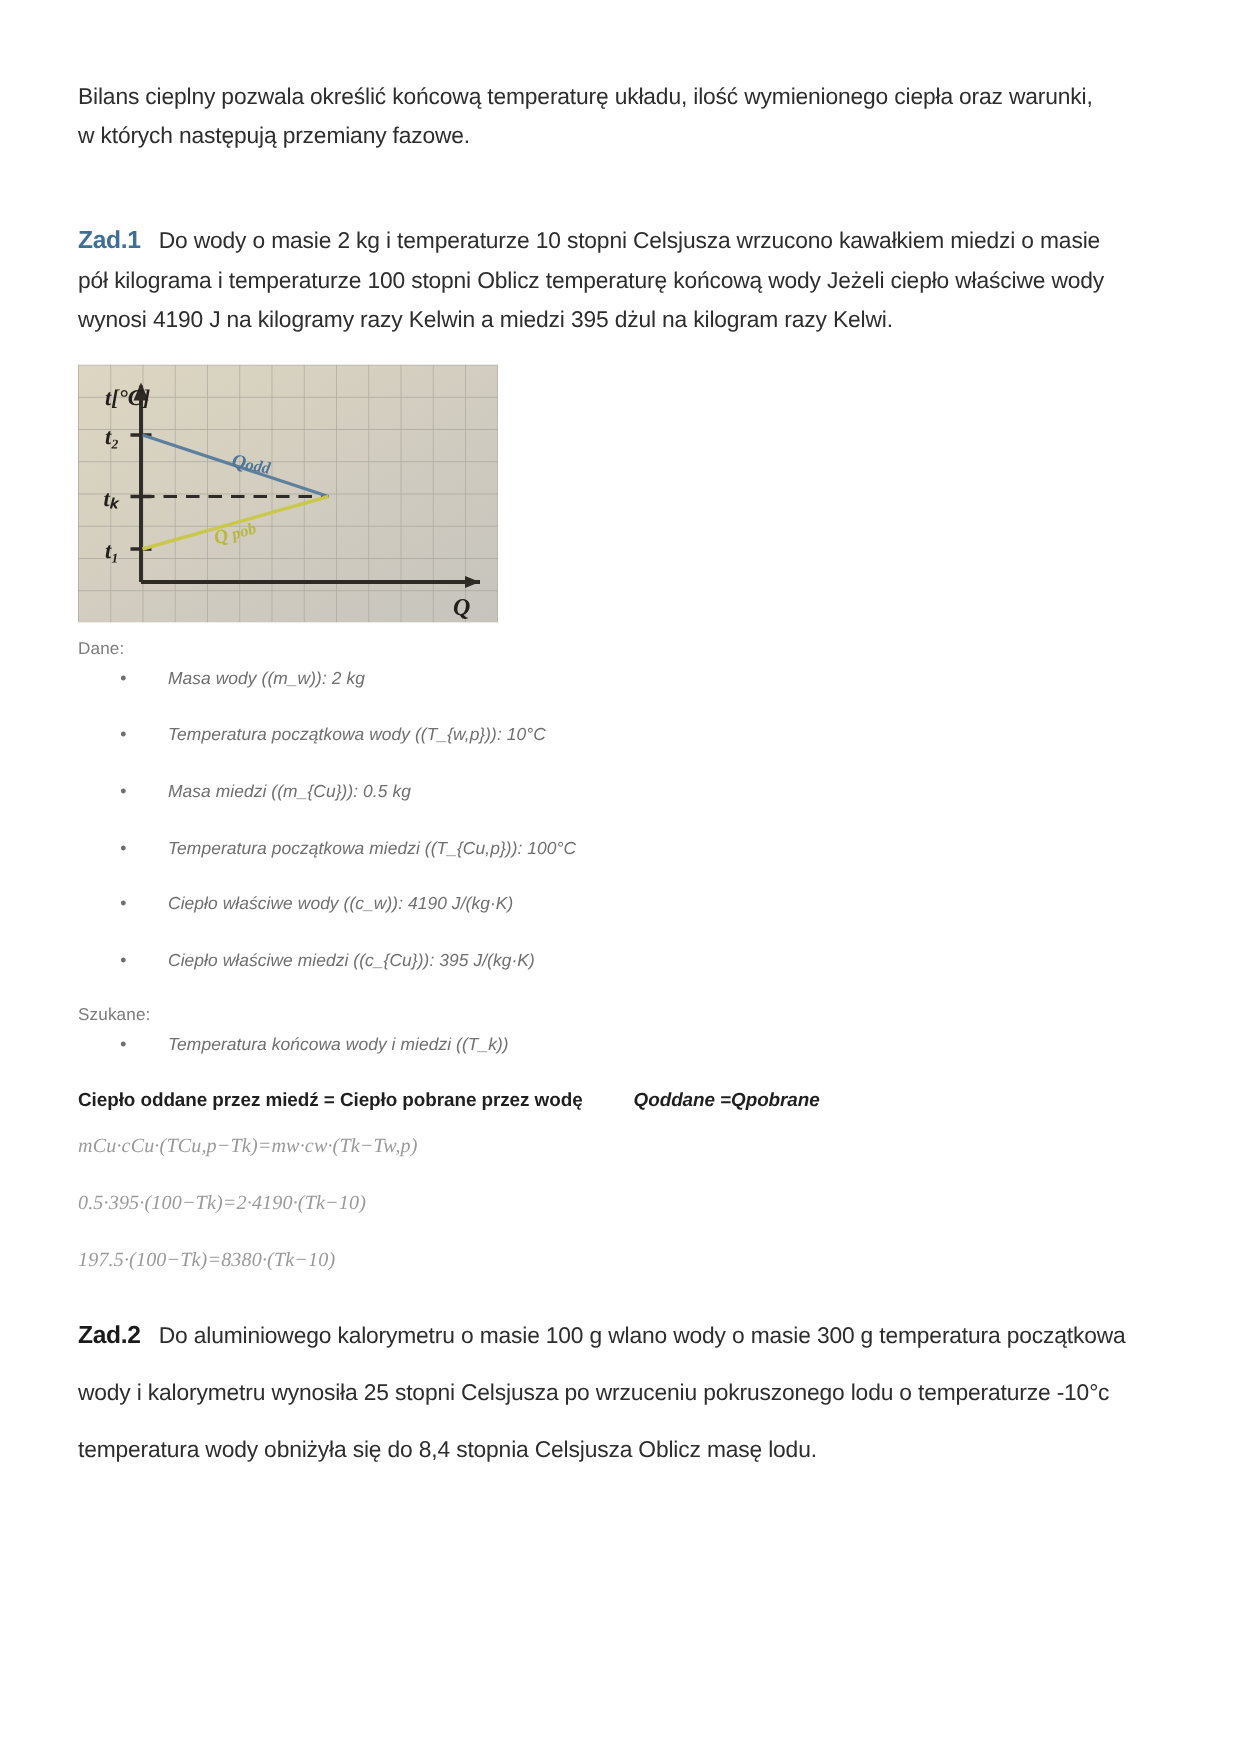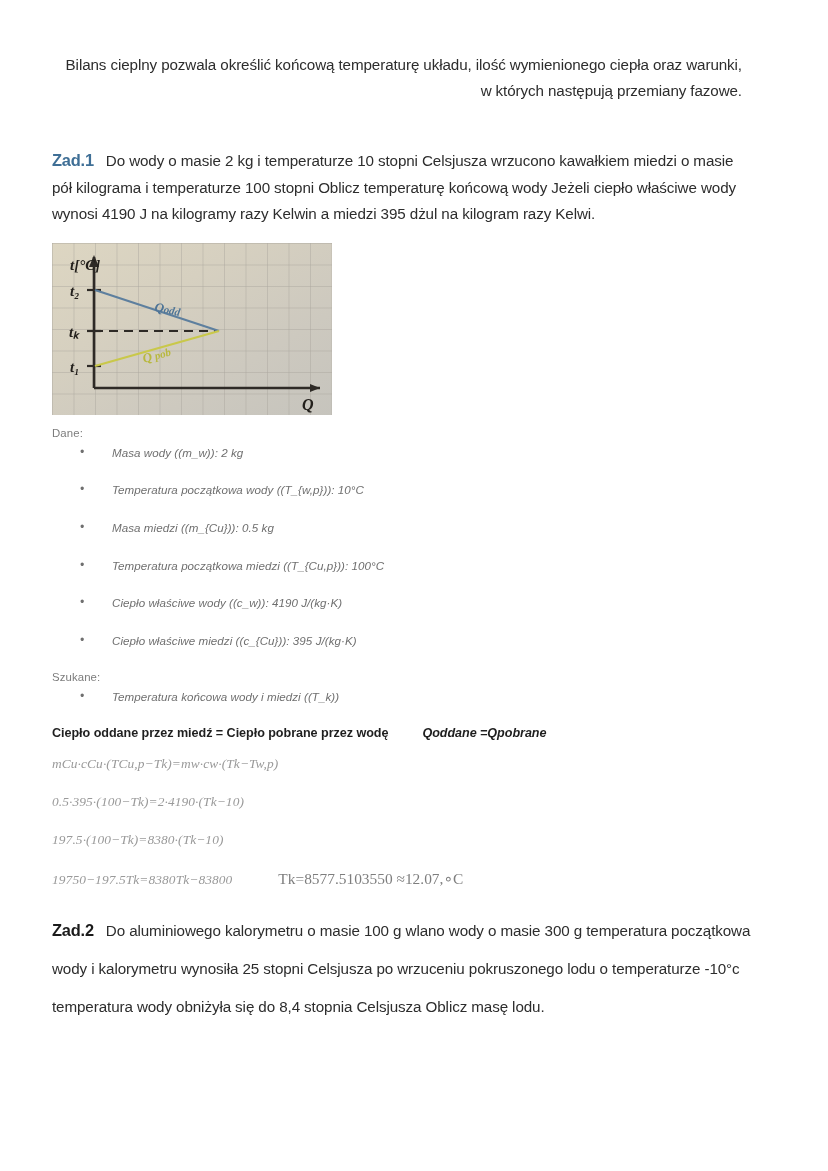--- a/index.html
+++ b/index.html
@@ -22,21 +22,20 @@
   }
 
   
   .intro {
     font-size: 15.2px;
     line-height: 1.72;
     color: #2d2d2d;
     letter-spacing: -0.1px;
     margin: 0 0 42px 0;
     max-width: 690px;
-    text-align: right;
   }
 
   
   .task-block {
     font-size: 15.2px;
     line-height: 1.72;
     color: #2d2d2d;
     letter-spacing: -0.1px;
     margin: 0 0 12px 0;
     max-width: 700px;
@@ -192,17 +191,16 @@
     <li>Temperatura końcowa wody i miedzi ((T_k))</li>
   </ul>
 
 
   <div class="eq-head"><span>Ciepło oddane przez miedź = Ciepło pobrane przez wodę</span><span class="rhs">Qoddane =Qpobrane</span></div>
 
   <div class="eq">mCu·cCu·(TCu,p−Tk)=mw·cw·(Tk−Tw,p)</div>
   <div class="eq">0.5·395·(100−Tk)=2·4190·(Tk−10)</div>
   <div class="eq">197.5·(100−Tk)=8380·(Tk−10)</div>
 
-  <div class="eq"><span>19750−197.5Tk=8380Tk−83800</span><span class="answer">Tk=8577.5103550 ≈12.07,∘C</span></div>
 
   <p class="task-block loose"><span class="tag tag-dark">Zad.2</span><span class="tag-gap"></span><span>Do aluminiowego kalorymetru o masie 100 g wlano wody o masie 300 g temperatura początkowa wody i kalorymetru wynosiła 25 stopni Celsjusza po wrzuceniu pokruszonego lodu o temperaturze -10°c temperatura wody obniżyła się do 8,4 stopnia Celsjusza Oblicz masę lodu.</span></p>
 
 </div>
 
 </body></html>

